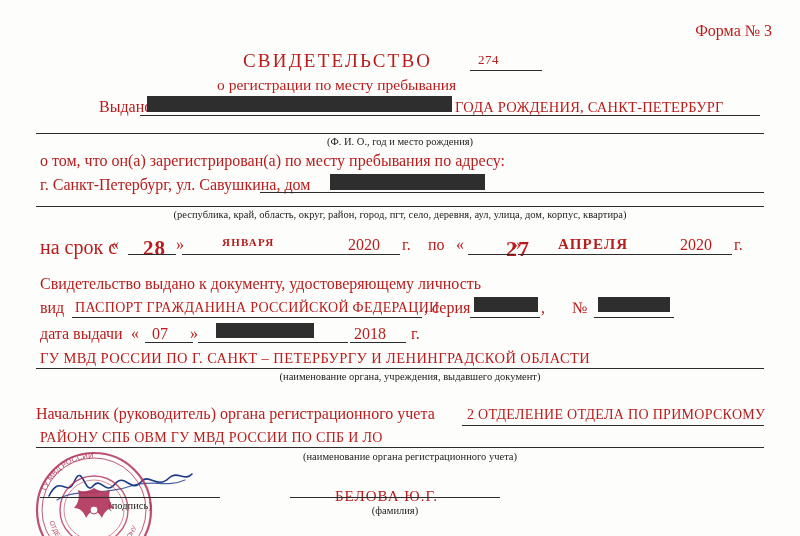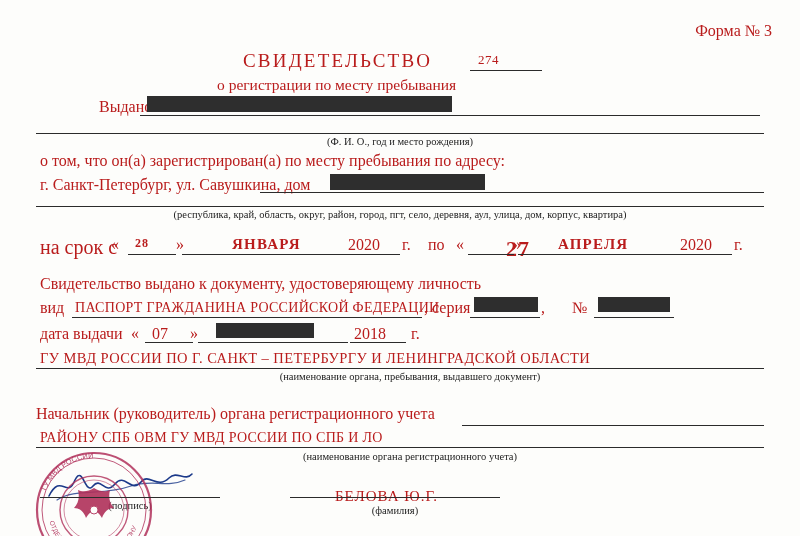--- a/index.html
+++ b/index.html
@@ -88,23 +88,23 @@
   }
   #address-caption {
     top: 209px; left: 130px;
     width: 540px;
   }
   #term-from {
     top: 236px; left: 40px;
     font-size: 20px;
   }
   #q1a { top: 236px; left: 111px; font-size: 16px; }
-  #day-from { top: 236px; left: 135px; font-size: 12px; font-weight: bold; letter-spacing:1px;}
+  #day-from { top: 236px; left: 143px; font-size: 21px; font-weight: bold; letter-spacing:1px;}
   #q1b { top: 236px; left: 176px; font-size: 16px; }
-  #month-from { top: 236px; left: 232px; font-size: 15px; font-weight: bold; letter-spacing: 1.2px;}
+  #month-from { top: 236px; left: 222px; font-size: 11px; font-weight: bold; letter-spacing: 1.2px;}
   #year-from { top: 236px; left: 348px; font-size: 16px; }
   #g1 { top: 236px; left: 402px; font-size: 16px; }
   #po { top: 236px; left: 428px; font-size: 16px; }
   #q2a { top: 236px; left: 456px; font-size: 16px; }
   #day-to { top: 236px; left: 475px; font-size: 22px; font-weight: bold; letter-spacing:1px;margin-left:31px;}
   #q2b { top: 236px; left: 513px; font-size: 16px; }
   #month-to { top: 236px; left: 558px; font-size: 15px; font-weight: bold; letter-spacing: 1.2px;}
   #year-to { top: 236px; left: 680px; font-size: 16px; }
   #g2 { top: 236px; left: 734px; font-size: 16px; }
 
@@ -157,20 +157,21 @@
 
 <div class="page">
 
   <div class="txt" id="form-no">Форма № 3</div>
 
   <div class="txt" id="doc-title">СВИДЕТЕЛЬСТВО</div>
   <div class="txt" id="doc-number">274</div>
   <div class="txt" id="doc-subtitle">о регистрации по месту пребывания</div>
 
   <div class="txt" id="issued-label">Выдано</div>
+  <div class="txt" id="birth-place">ГОДА РОЖДЕНИЯ, САНКТ-ПЕТЕРБУРГ</div>
   <div class="caption" id="fio-caption">(Ф. И. О., год и место рождения)</div>
 
   <div class="txt" id="address-line">г. Санкт-Петербург, ул. Савушкина, дом</div>
   <div class="txt" id="about-line">о том, что он(а) зарегистрирован(а) по месту пребывания по адресу:</div>
   <div class="caption" id="address-caption">(республика, край, область, округ, район, город, пгт, село, деревня, аул, улица, дом, корпус, квартира)</div>
 
   <div class="txt" id="term-from">на срок с</div>
   <div class="txt" id="q1a">«</div>
   <div class="txt" id="day-from">28</div>
   <div class="txt" id="q1b">»</div>
@@ -193,23 +194,24 @@
   <div class="txt" id="no-label">№</div>
 
   <div class="txt" id="date-label">дата выдачи</div>
   <div class="txt" id="q3a">«</div>
   <div class="txt" id="day-issue">07</div>
   <div class="txt" id="q3b">»</div>
   <div class="txt" id="year-issue">2018</div>
   <div class="txt" id="g3">г.</div>
 
   <div class="txt" id="authority">ГУ  МВД  РОССИИ  ПО  Г. САНКТ – ПЕТЕРБУРГУ  И  ЛЕНИНГРАДСКОЙ ОБЛАСТИ</div>
-  <div class="caption" id="authority-caption">(наименование органа, пребывания, выдавшего документ)</div>
+  <div class="caption" id="authority-caption">(наименование органа, учреждения, выдавшего документ)</div>
 
   <div class="txt" id="chief-label">Начальник (руководитель) органа регистрационного учета</div>
+  <div class="txt" id="chief-org1">2 ОТДЕЛЕНИЕ ОТДЕЛА  ПО ПРИМОРСКОМУ</div>
   <div class="txt" id="chief-org2">РАЙОНУ СПБ ОВМ  ГУ  МВД РОССИИ  ПО СПБ  И  ЛО</div>
   <div class="caption" id="org-caption">(наименование органа регистрационного учета)</div>
 
   <svg id="signature" viewBox="0 0 150 40">
     <path d="M4 30 C 16 6, 22 34, 30 14 C 38 -2, 40 30, 48 20 C 56 10, 60 30, 70 18
              C 80 6, 86 28, 96 16 C 104 6, 112 24, 124 12 C 132 4, 140 16, 147 8" fill="none" stroke="#1c3a8a" stroke-width="1.6" stroke-linecap="round"></path>
     <path d="M12 34 C 30 22, 58 30, 86 20 C 106 13, 122 22, 140 14" fill="none" stroke="#1c3a8a" stroke-width="1.2" stroke-linecap="round" opacity="0.8"></path>
   </svg>
   <div class="caption" id="signature-caption">(подпись)</div>
   <div class="txt" id="surname">БЕЛОВА Ю.Г.</div>

